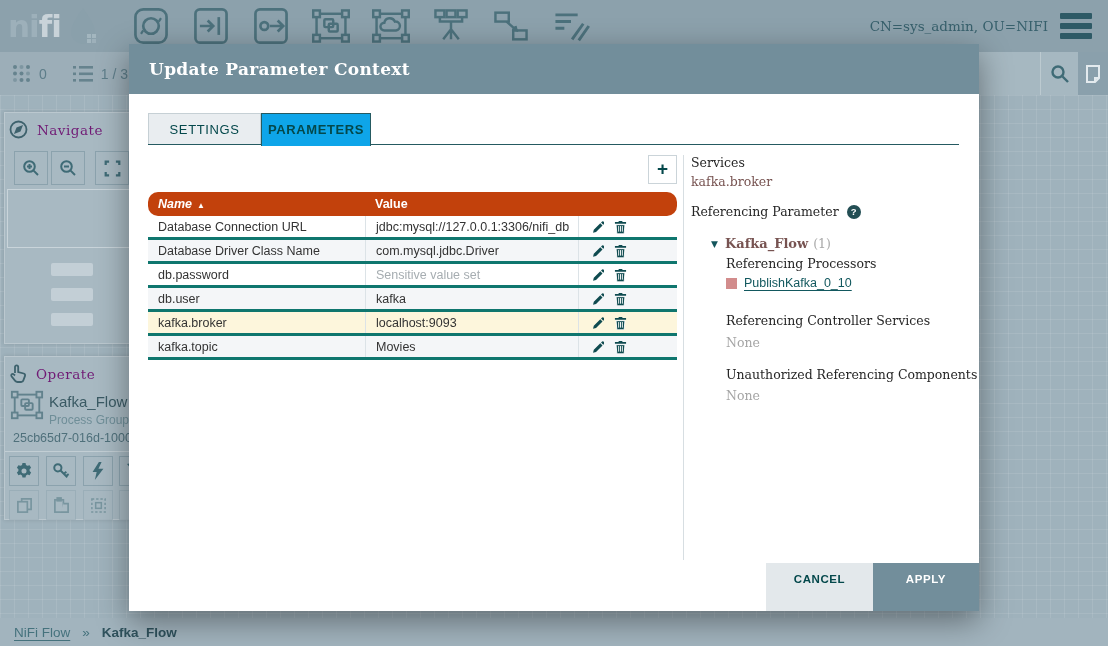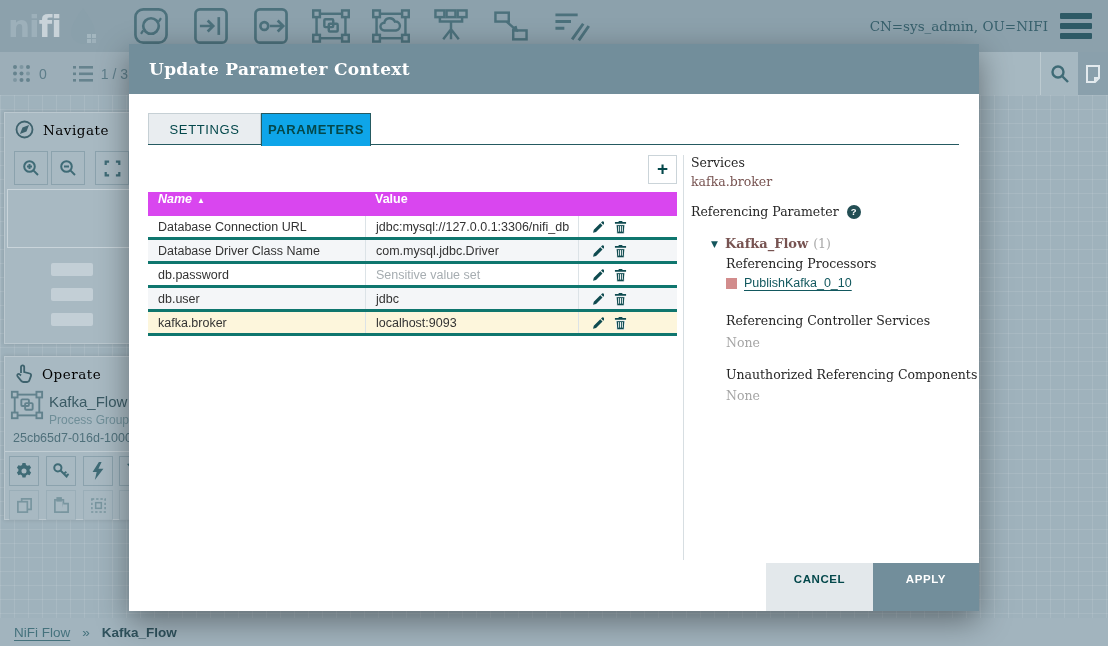--- a/index.html
+++ b/index.html
@@ -28,21 +28,21 @@
   .search-btn { width:38px; height:43px; background:#A6B8C1; border-left:1px solid rgba(255,255,255,0.25); display:flex; align-items:center; justify-content:center; color:#3F6B76; cursor:pointer; }
   .bulletin-btn { width:30px; height:43px; background:#8AA0AC; display:flex; align-items:center; justify-content:center; color:#E3EAEE; cursor:pointer; }
 
   .canvas { left:0; top:95px; width:1108px; height:523px;
     background-color:#9FB2BC;
     background-image:linear-gradient(rgba(255,255,255,0.09) 1px, transparent 1px),
                      linear-gradient(90deg, rgba(255,255,255,0.09) 1px, transparent 1px);
     background-size:14px 14px; }
 
   .panel { background:#A8B9C2; border:1px solid rgba(255,255,255,0.22); box-shadow:0 0 4px rgba(0,0,0,0.12); }
-  .panel-head { position:absolute; left:10px; top:7px; display:flex; align-items:center; color:#000000; }
+  .panel-head { position:absolute; left:4px; top:7px; display:flex; align-items:center; color:#701a75; }
   .panel-head .ph-icon { margin-right:9px; display:flex; color:#3E626D; }
   .panel-head .ph-title { font-family:"DejaVu Serif", serif; font-size:13.5px; letter-spacing:0.5px; }
 
   .navigate { left:4px; top:112px; width:175px; height:232px; }
   .nav-btn { position:absolute; width:34px; height:34px; top:38px; border:1px solid #8BA2AD; color:#3F6B76; display:flex; align-items:center; justify-content:center; cursor:pointer; font-weight:bold; }
   .birdseye-vp { position:absolute; left:2px; top:76px; width:170px; height:59px; border:1px solid #C9D4DA; }
   .mini-rect { position:absolute; left:46px; width:42px; height:13px; background:#C3CFD6; border-radius:2px; }
 
   .operate { left:4px; top:356px; width:175px; height:164px; }
   .op-icon { position:absolute; left:5px; top:31px; color:#62828D; }
@@ -66,21 +66,21 @@
 
   .tabs { position:absolute; left:19px; top:19px; right:20px; height:33px; }
   .tab-line { position:absolute; left:0; right:0; top:31px; height:1px; background:#255A61; z-index:2; }
   .tab { position:absolute; top:0; height:32px; text-align:center; line-height:32px; font-size:13px; letter-spacing:0.6px; color:#04484B; cursor:pointer; }
   .tab-inactive { left:0; width:113px; background:#E9EDF0; border:1px solid #C6D0D5; z-index:1; }
   .tab-active { left:113px; width:110px; background:#0ea5e9; border:1px solid #255A61; border-bottom:none; height:33px; z-index:3; font-weight:bold; }
 
   .add-btn { position:absolute; left:519px; top:61px; width:29px; height:29px; border:1px solid #CBD4D9; background:#fff; color:#04484B; font-size:19px; font-weight:bold; text-align:center; line-height:26px; cursor:pointer; }
 
   .ptable { position:absolute; left:19px; top:98px; width:529px; font-size:12.5px; }
-  .thead { display:flex; height:24px; background:#d946ef; color:#fff; font-weight:bold; }
+  .thead { display:flex; height:24px; background:#c2410c; color:#fff; align-items:center; font-weight:bold;border-radius:10px; }
   .th-name { width:217px; padding-left:10px; font-style:italic; }
   .th-sort { font-size:8px; margin-left:5px; font-style:normal; }
   .th-value { width:213px; padding-left:10px; }
   .trow { display:flex; height:24px; align-items:center; border-bottom:3px solid #0f766e; color:#333; cursor:pointer; background:#fff; }
   .trow:nth-child(even) { background:#F4F6F8; }
   .trow.selected { background:#FDF6DC; }
   .c-name { width:217px; padding-left:10px; }
   .c-value { width:213px; padding-left:10px; border-left:1px solid #DCE3E7; align-self:stretch; display:flex; align-items:center; }
   .c-value.sensitive { color:#A6ADB1; }
   .c-actions { width:99px; padding-left:12px; border-left:1px solid #DCE3E7; align-self:stretch; display:flex; align-items:center; gap:10px; color:#0F4B50; }
@@ -414,21 +414,21 @@
       </svg>
       <svg width="13" height="14" viewBox="0 0 14 15" fill="currentColor">
         <path d="M5 1 h4 v1.2 h4 v1.8 H1 V2.2 h4 Z"></path>
         <path d="M2.2 5 h9.6 l-.8 9 a1 1 0 0 1 -1 .9 H4 a1 1 0 0 1 -1 -.9 Z M5 6.5 v6 M7 6.5 v6 M9 6.5 v6" stroke="#fff" stroke-width="1"></path>
       </svg>
     </span>
   </div>
 
   <div class="trow">
     <span class="c-name">db.user</span>
-    <span class="c-value">jdbc</span>
+    <span class="c-value">kafka</span>
     <span class="c-actions">
       <svg width="13" height="13" viewBox="0 0 14 14" fill="currentColor">
         <path d="M3 10.6 L10 3.6 L12.4 6 L5.4 13 L2.2 13.8 Z M10.8 2.8 L12 1.6 a1 1 0 0 1 1.4 0 l1 1 a1 1 0 0 1 0 1.4 L13.2 5.2 Z"></path>
       </svg>
       <svg width="13" height="14" viewBox="0 0 14 15" fill="currentColor">
         <path d="M5 1 h4 v1.2 h4 v1.8 H1 V2.2 h4 Z"></path>
         <path d="M2.2 5 h9.6 l-.8 9 a1 1 0 0 1 -1 .9 H4 a1 1 0 0 1 -1 -.9 Z M5 6.5 v6 M7 6.5 v6 M9 6.5 v6" stroke="#fff" stroke-width="1"></path>
       </svg>
     </span>
   </div>
@@ -440,20 +440,33 @@
       <svg width="13" height="13" viewBox="0 0 14 14" fill="currentColor">
         <path d="M3 10.6 L10 3.6 L12.4 6 L5.4 13 L2.2 13.8 Z M10.8 2.8 L12 1.6 a1 1 0 0 1 1.4 0 l1 1 a1 1 0 0 1 0 1.4 L13.2 5.2 Z"></path>
       </svg>
       <svg width="13" height="14" viewBox="0 0 14 15" fill="currentColor">
         <path d="M5 1 h4 v1.2 h4 v1.8 H1 V2.2 h4 Z"></path>
         <path d="M2.2 5 h9.6 l-.8 9 a1 1 0 0 1 -1 .9 H4 a1 1 0 0 1 -1 -.9 Z M5 6.5 v6 M7 6.5 v6 M9 6.5 v6" stroke="#fff" stroke-width="1"></path>
       </svg>
     </span>
   </div>
 
+  <div class="trow">
+    <span class="c-name">kafka.topic</span>
+    <span class="c-value">Movies</span>
+    <span class="c-actions">
+      <svg width="13" height="13" viewBox="0 0 14 14" fill="currentColor">
+        <path d="M3 10.6 L10 3.6 L12.4 6 L5.4 13 L2.2 13.8 Z M10.8 2.8 L12 1.6 a1 1 0 0 1 1.4 0 l1 1 a1 1 0 0 1 0 1.4 L13.2 5.2 Z"></path>
+      </svg>
+      <svg width="13" height="14" viewBox="0 0 14 15" fill="currentColor">
+        <path d="M5 1 h4 v1.2 h4 v1.8 H1 V2.2 h4 Z"></path>
+        <path d="M2.2 5 h9.6 l-.8 9 a1 1 0 0 1 -1 .9 H4 a1 1 0 0 1 -1 -.9 Z M5 6.5 v6 M7 6.5 v6 M9 6.5 v6" stroke="#fff" stroke-width="1"></path>
+      </svg>
+    </span>
+  </div>
 </div>
     </div>
 
     <div class="v-divider"></div>
 
     <div class="detail">
       <div class="d-item d-param-label">Services</div>
       <div class="d-item d-param-name">kafka.broker</div>
       <div class="d-item d-ref-label">
         <span>Referencing Parameter</span>

